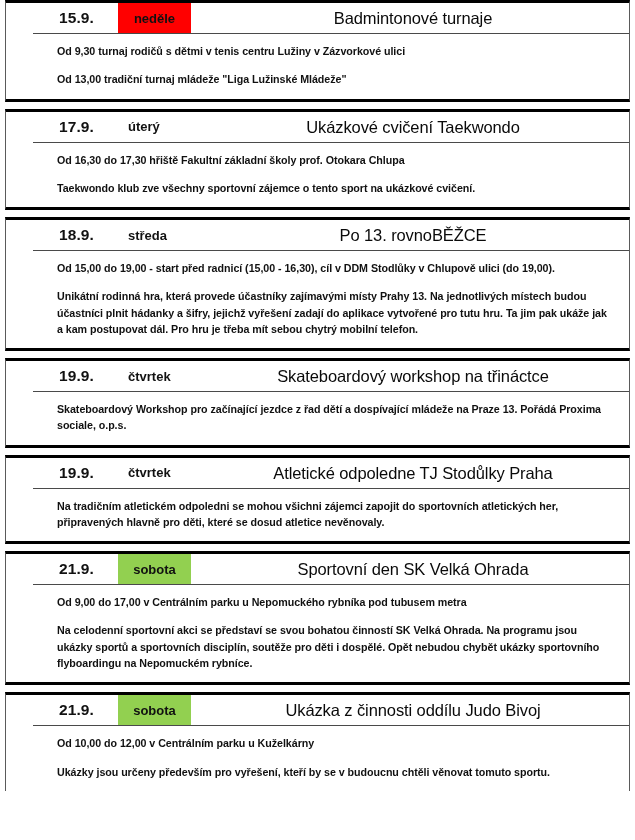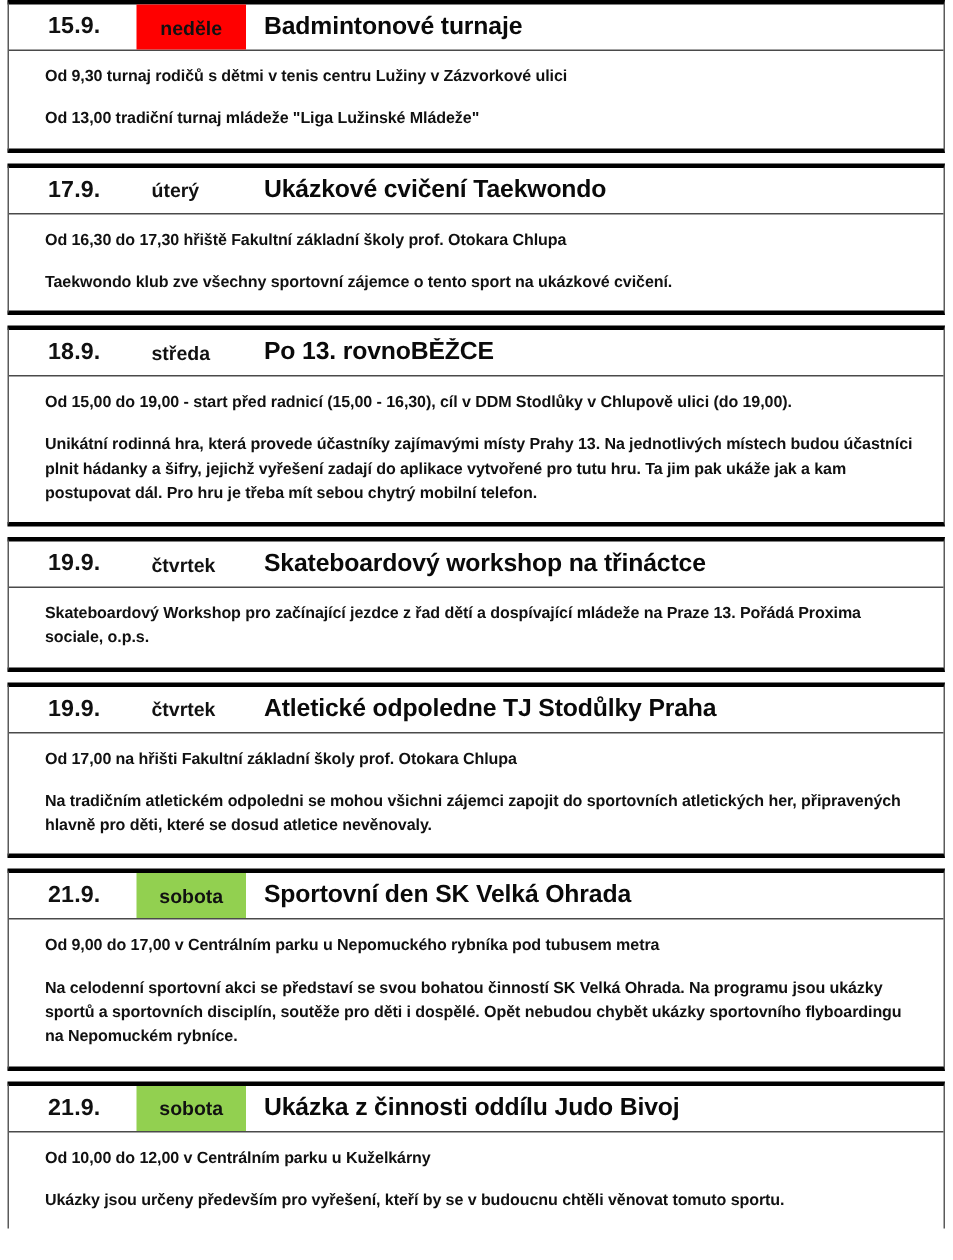--- a/index.html
+++ b/index.html
@@ -25,20 +25,21 @@
 
   .card {
     position: relative;
     margin: 0 5px 7px 5px;
     background: #ffffff;
     border-top: 3px solid #000000;
     border-bottom: 3px solid #000000;
     border-left: 1px solid #5a5a5a;
     border-right: 1px solid #5a5a5a;
     box-sizing: border-box;
+    padding-left: 27px;
   }
   .card.last {
     border-bottom: none;
   }
 
   .card-header {
     position: relative;
     height: 31px;
     border-bottom: 1px solid #4a4a4a;
     box-sizing: border-box;
@@ -75,23 +76,23 @@
     justify-content: flex-start;
     padding-left: 10px;
   }
 
   .card-title {
     position: absolute;
     left: 170px;
     right: 6px;
     top: 50%;
     transform: translateY(-50%);
-    text-align: left;
+    text-align: center;
     font-size: 16.5px;
-    font-weight: bold;
+    font-weight: normal;
     color: #0a0a0a;
     letter-spacing: -0.1px;
     white-space: nowrap;
     overflow: hidden;
   }
 
   .card-body {
     padding: 9px 18px 11px 24px;
   }
 
@@ -154,21 +155,20 @@
         <p class="para">Skateboardový Workshop pro začínající jezdce z řad dětí a dospívající mládeže na Praze 13. Pořádá Proxima sociale, o.p.s.</p>
       </div>
     </div>
     <div class="card">
       <div class="card-header">
         <div class="date">19.9.</div>
         <div class="weekday plain" style="background: transparent;">čtvrtek</div>
         <div class="card-title">Atletické odpoledne TJ Stodůlky Praha</div>
       </div>
       <div class="card-body">
-        <p class="para">Od 17,00 na hřišti Fakultní základní školy prof. Otokara Chlupa</p>
         <p class="para">Na tradičním atletickém odpoledni se mohou všichni zájemci zapojit do sportovních atletických her, připravených hlavně pro děti,  které se dosud atletice nevěnovaly.</p>
       </div>
     </div>
     <div class="card">
       <div class="card-header">
         <div class="date">21.9.</div>
         <div class="weekday" style="background: rgb(146, 208, 80);">sobota</div>
         <div class="card-title">Sportovní den SK Velká Ohrada</div>
       </div>
       <div class="card-body">

